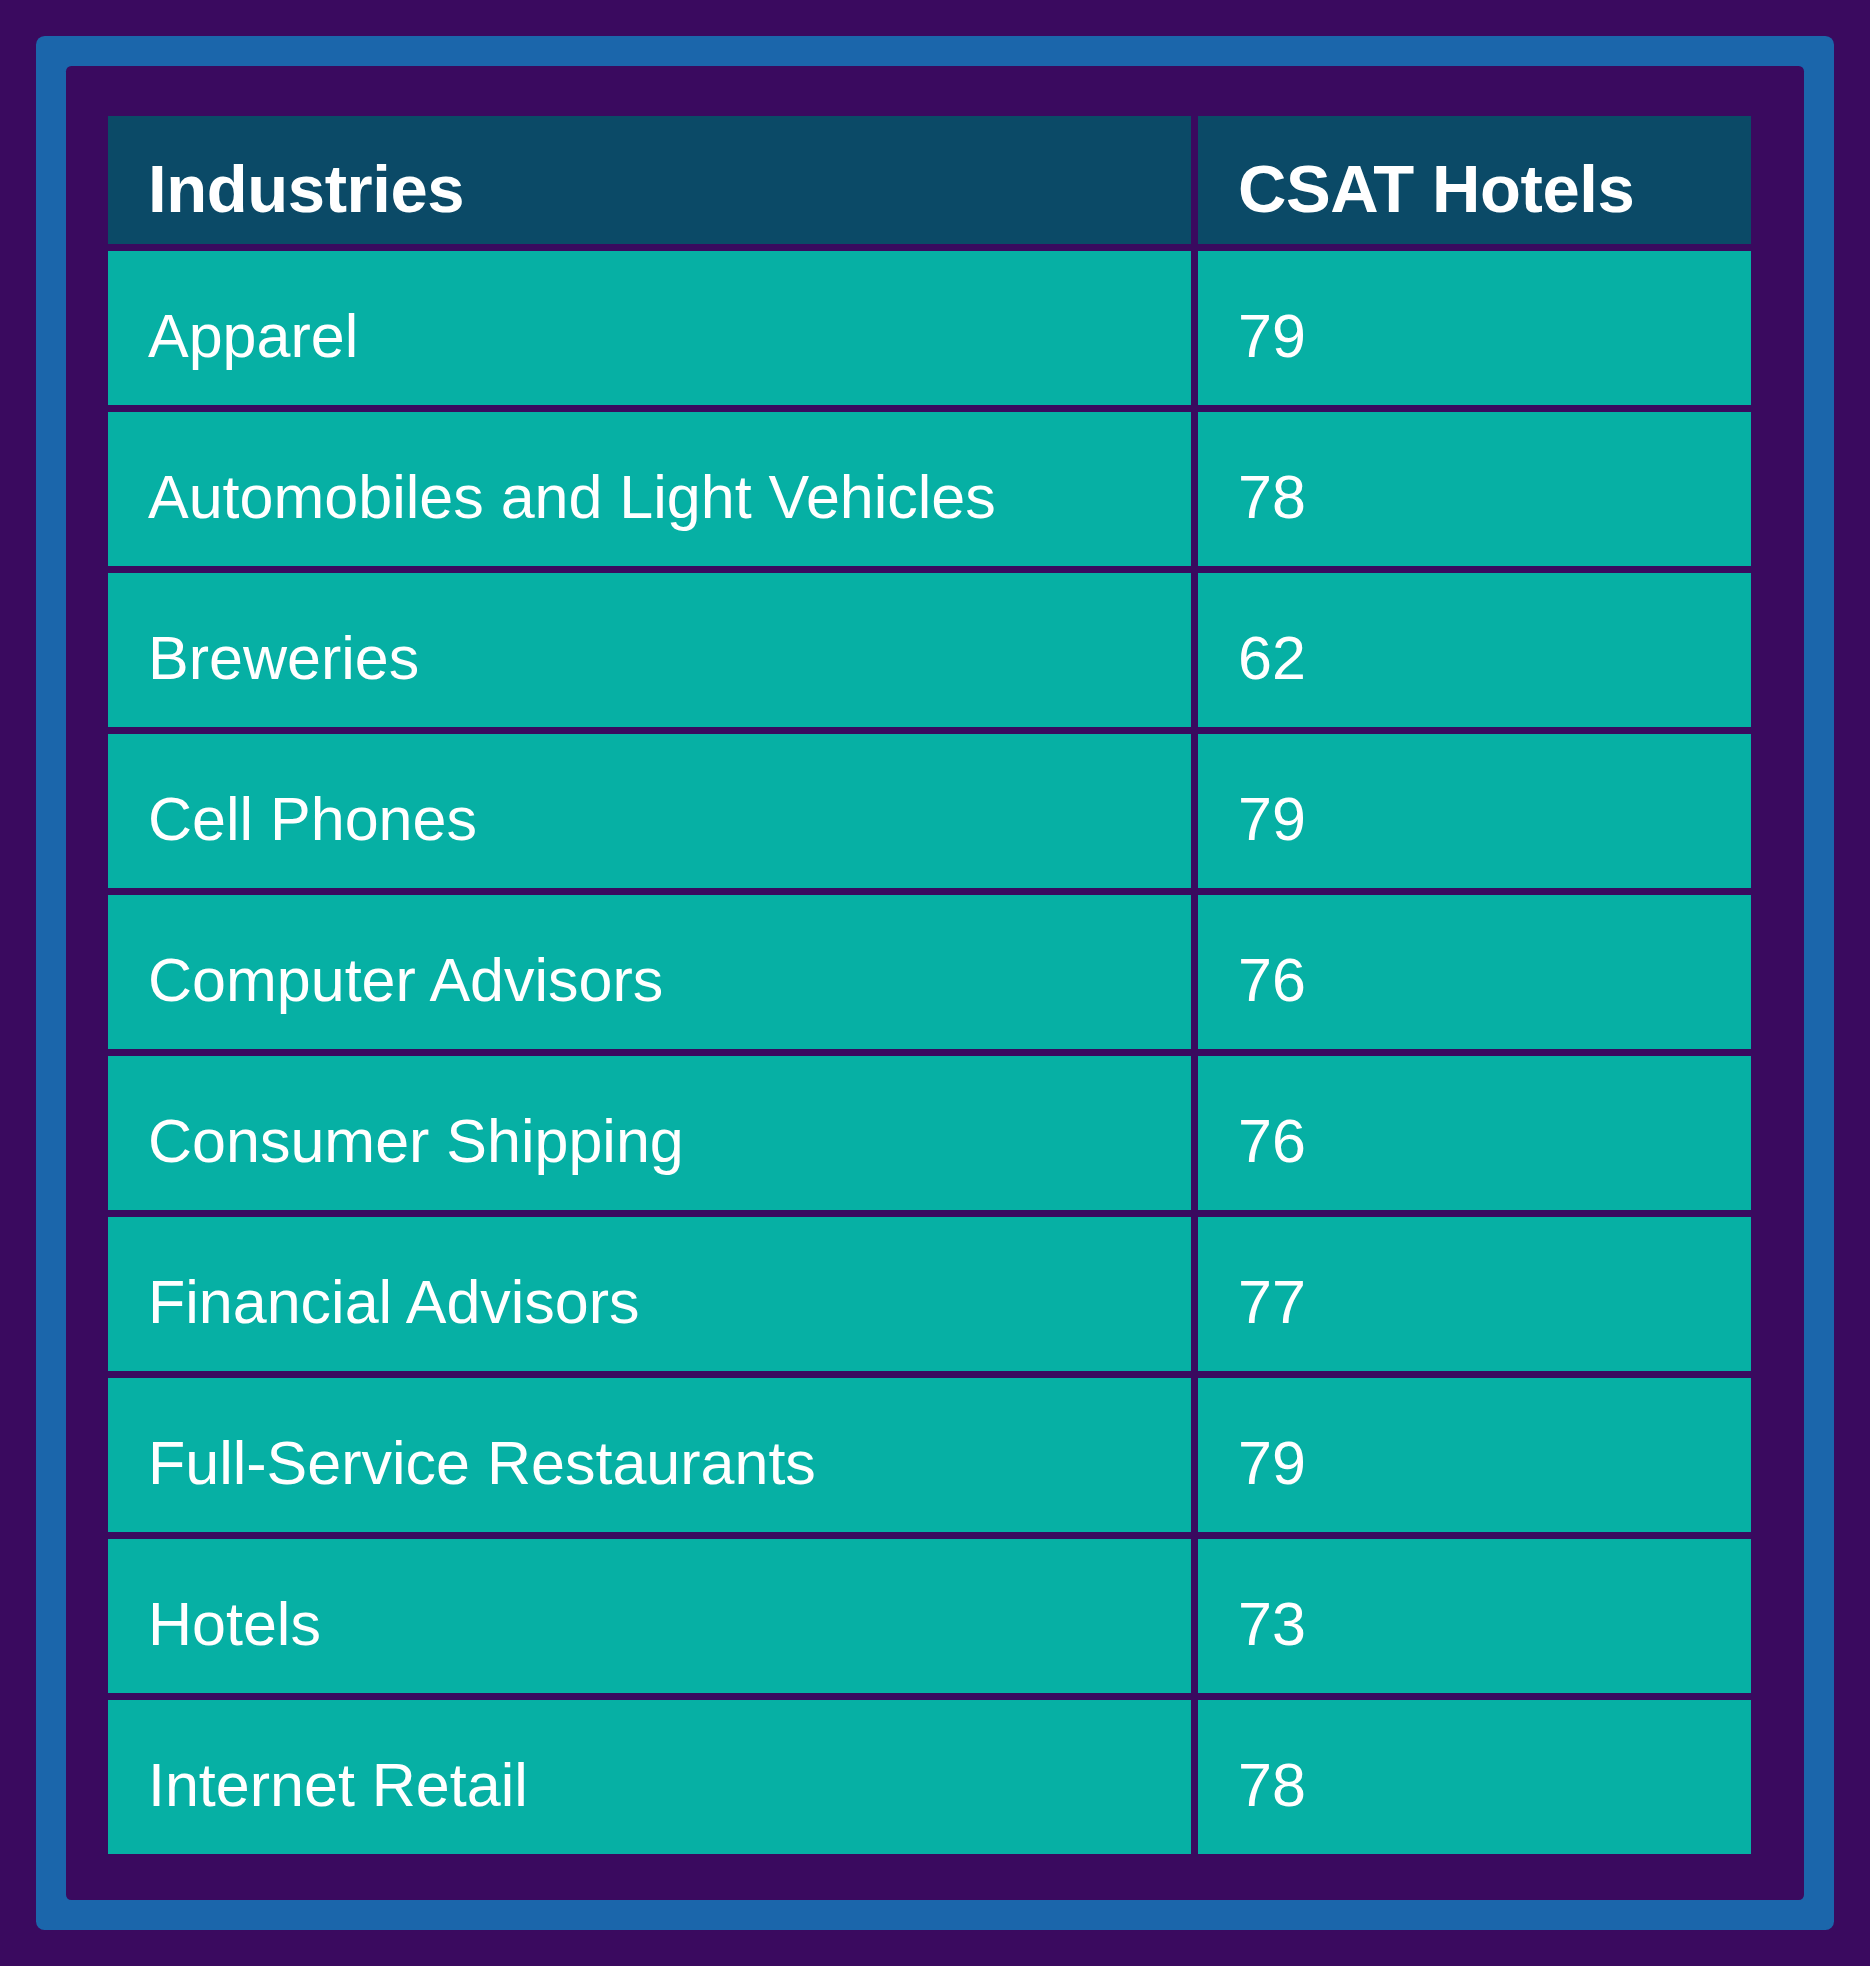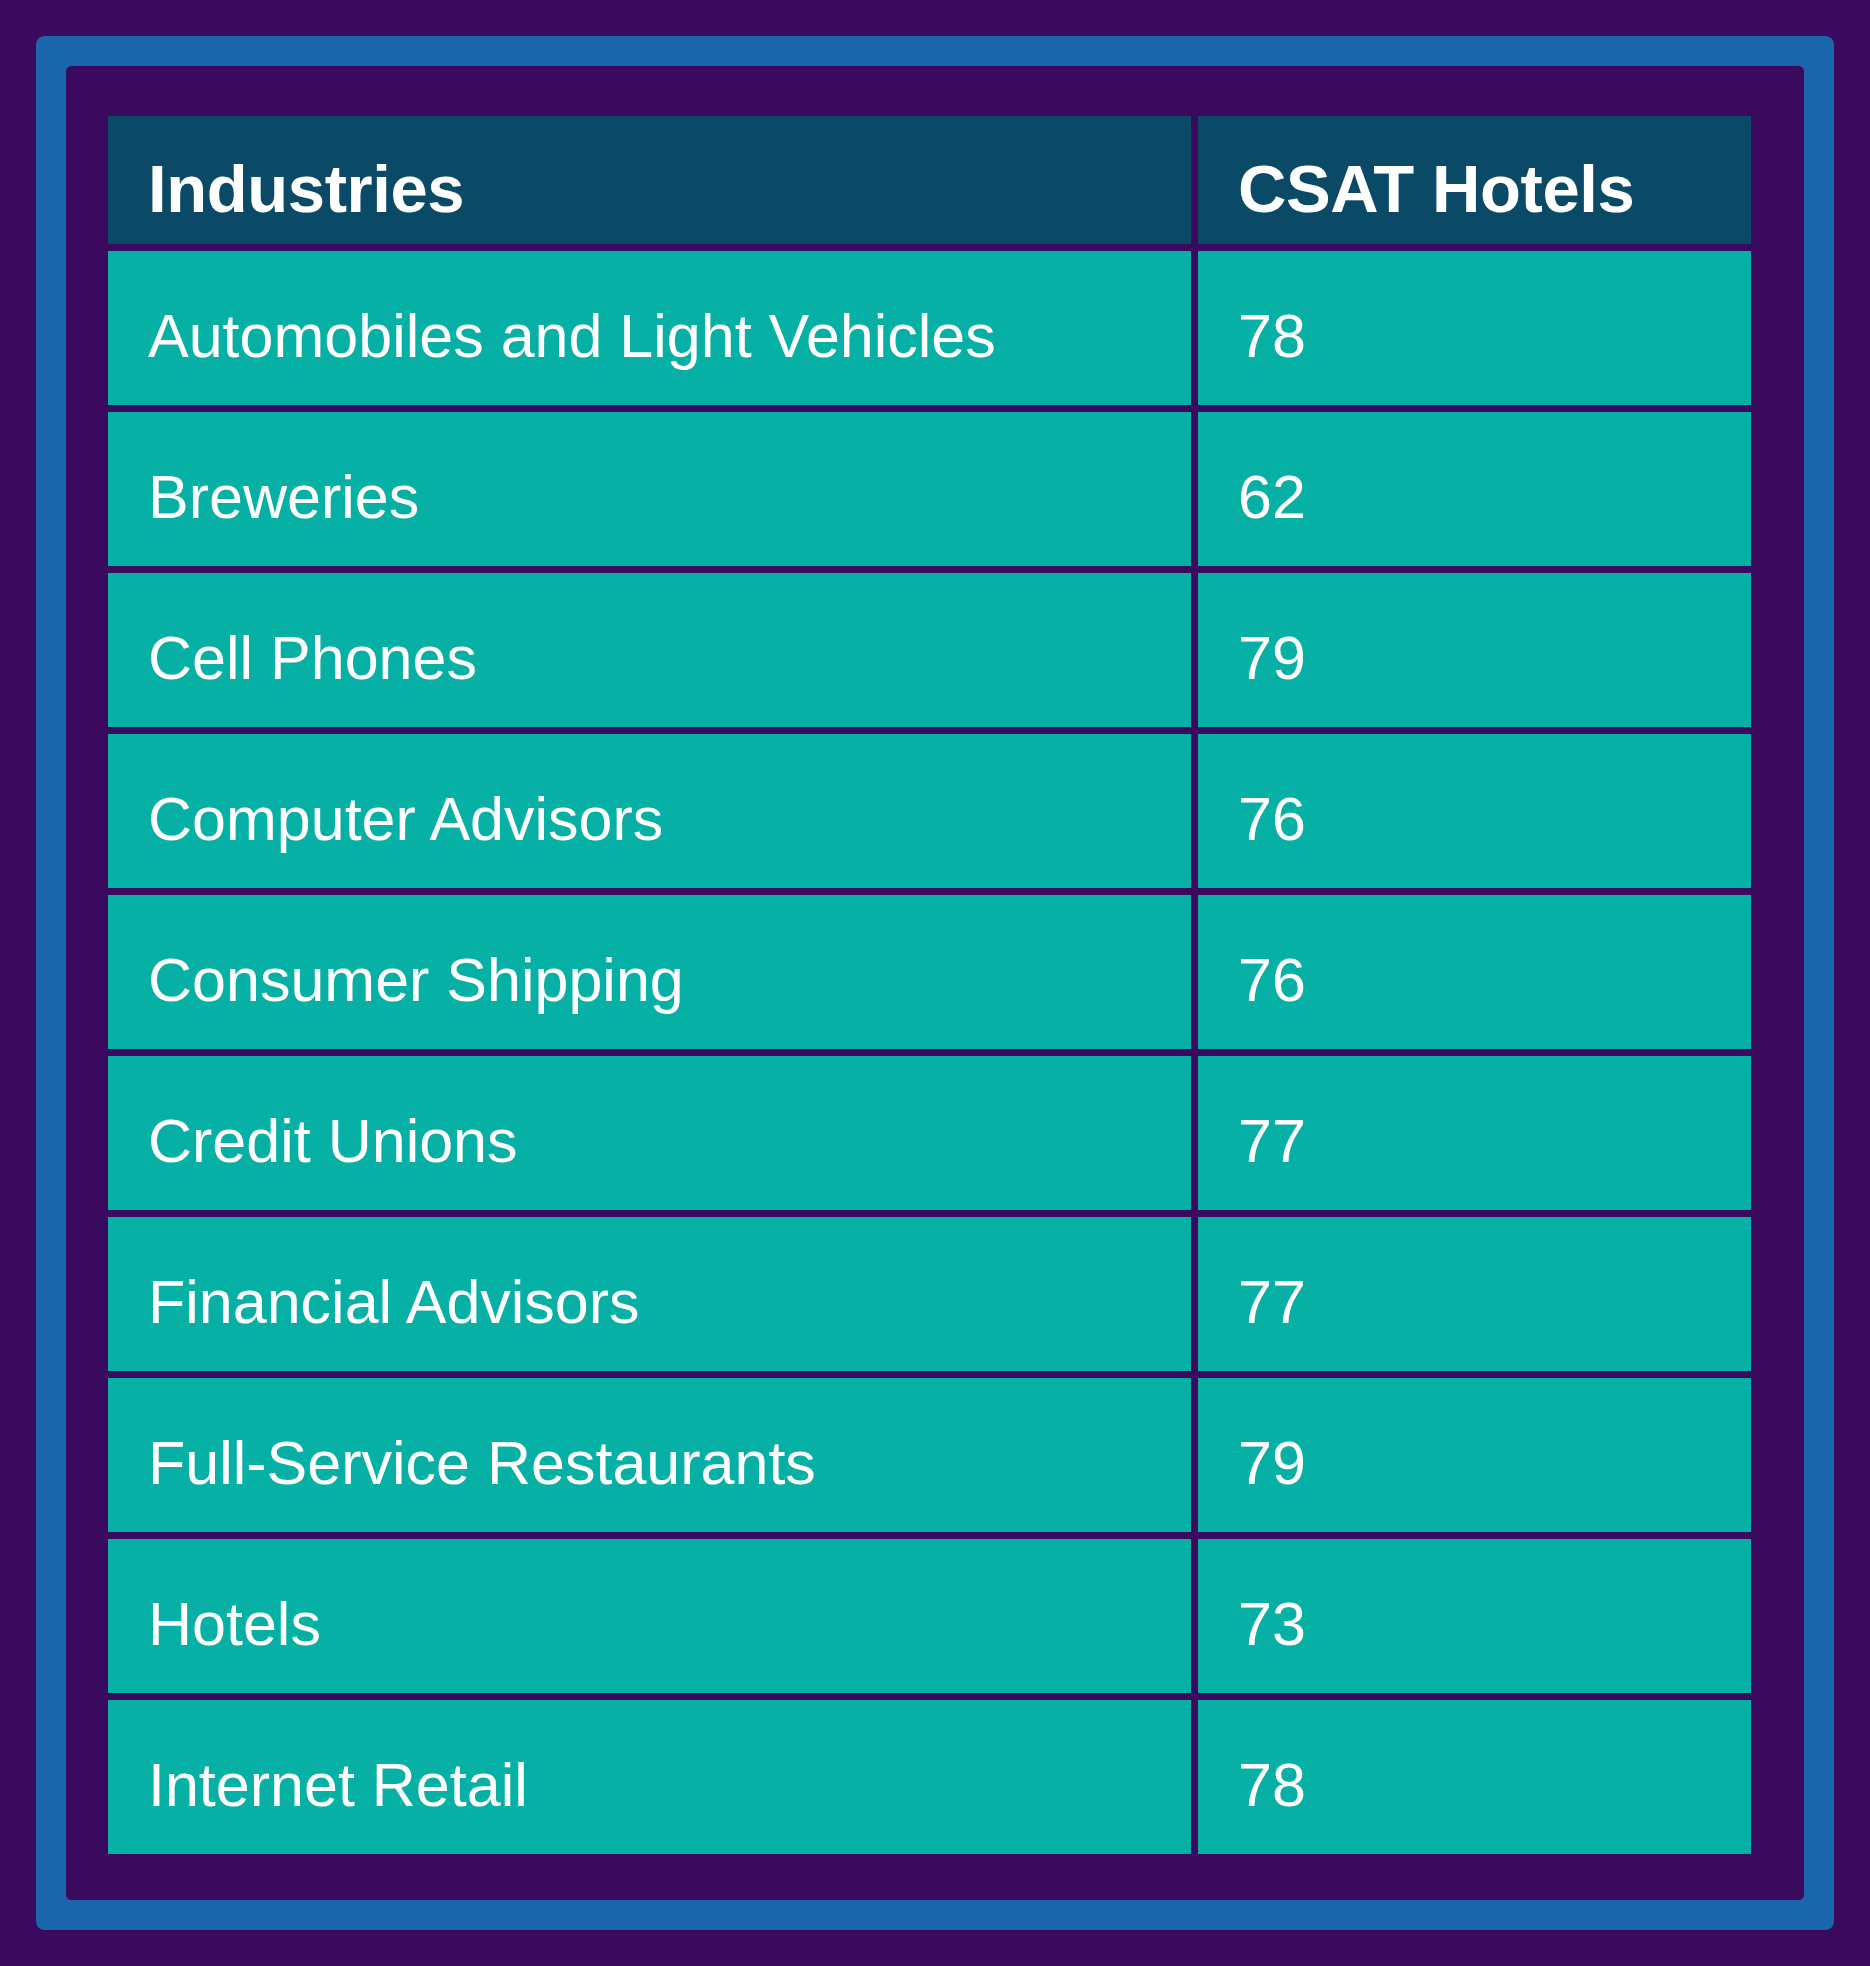--- a/index.html
+++ b/index.html
@@ -99,42 +99,42 @@
         <col class="c-score">
       </colgroup>
       <thead>
         <tr>
           <th>Industries</th>
           <th>CSAT Hotels</th>
         </tr>
       </thead>
       <tbody id="table-body">
           <tr>
+            <td>Apparel</td>
+            <td>79</td>
+          </tr>
+          <tr>
             <td>Automobiles and Light Vehicles</td>
             <td>78</td>
           </tr>
           <tr>
             <td>Breweries</td>
             <td>62</td>
           </tr>
           <tr>
             <td>Cell Phones</td>
             <td>79</td>
           </tr>
           <tr>
             <td>Computer Advisors</td>
             <td>76</td>
           </tr>
           <tr>
             <td>Consumer Shipping</td>
             <td>76</td>
-          </tr>
-          <tr>
-            <td>Credit Unions</td>
-            <td>77</td>
           </tr>
           <tr>
             <td>Financial Advisors</td>
             <td>77</td>
           </tr>
           <tr>
             <td>Full-Service Restaurants</td>
             <td>79</td>
           </tr>
           <tr>

